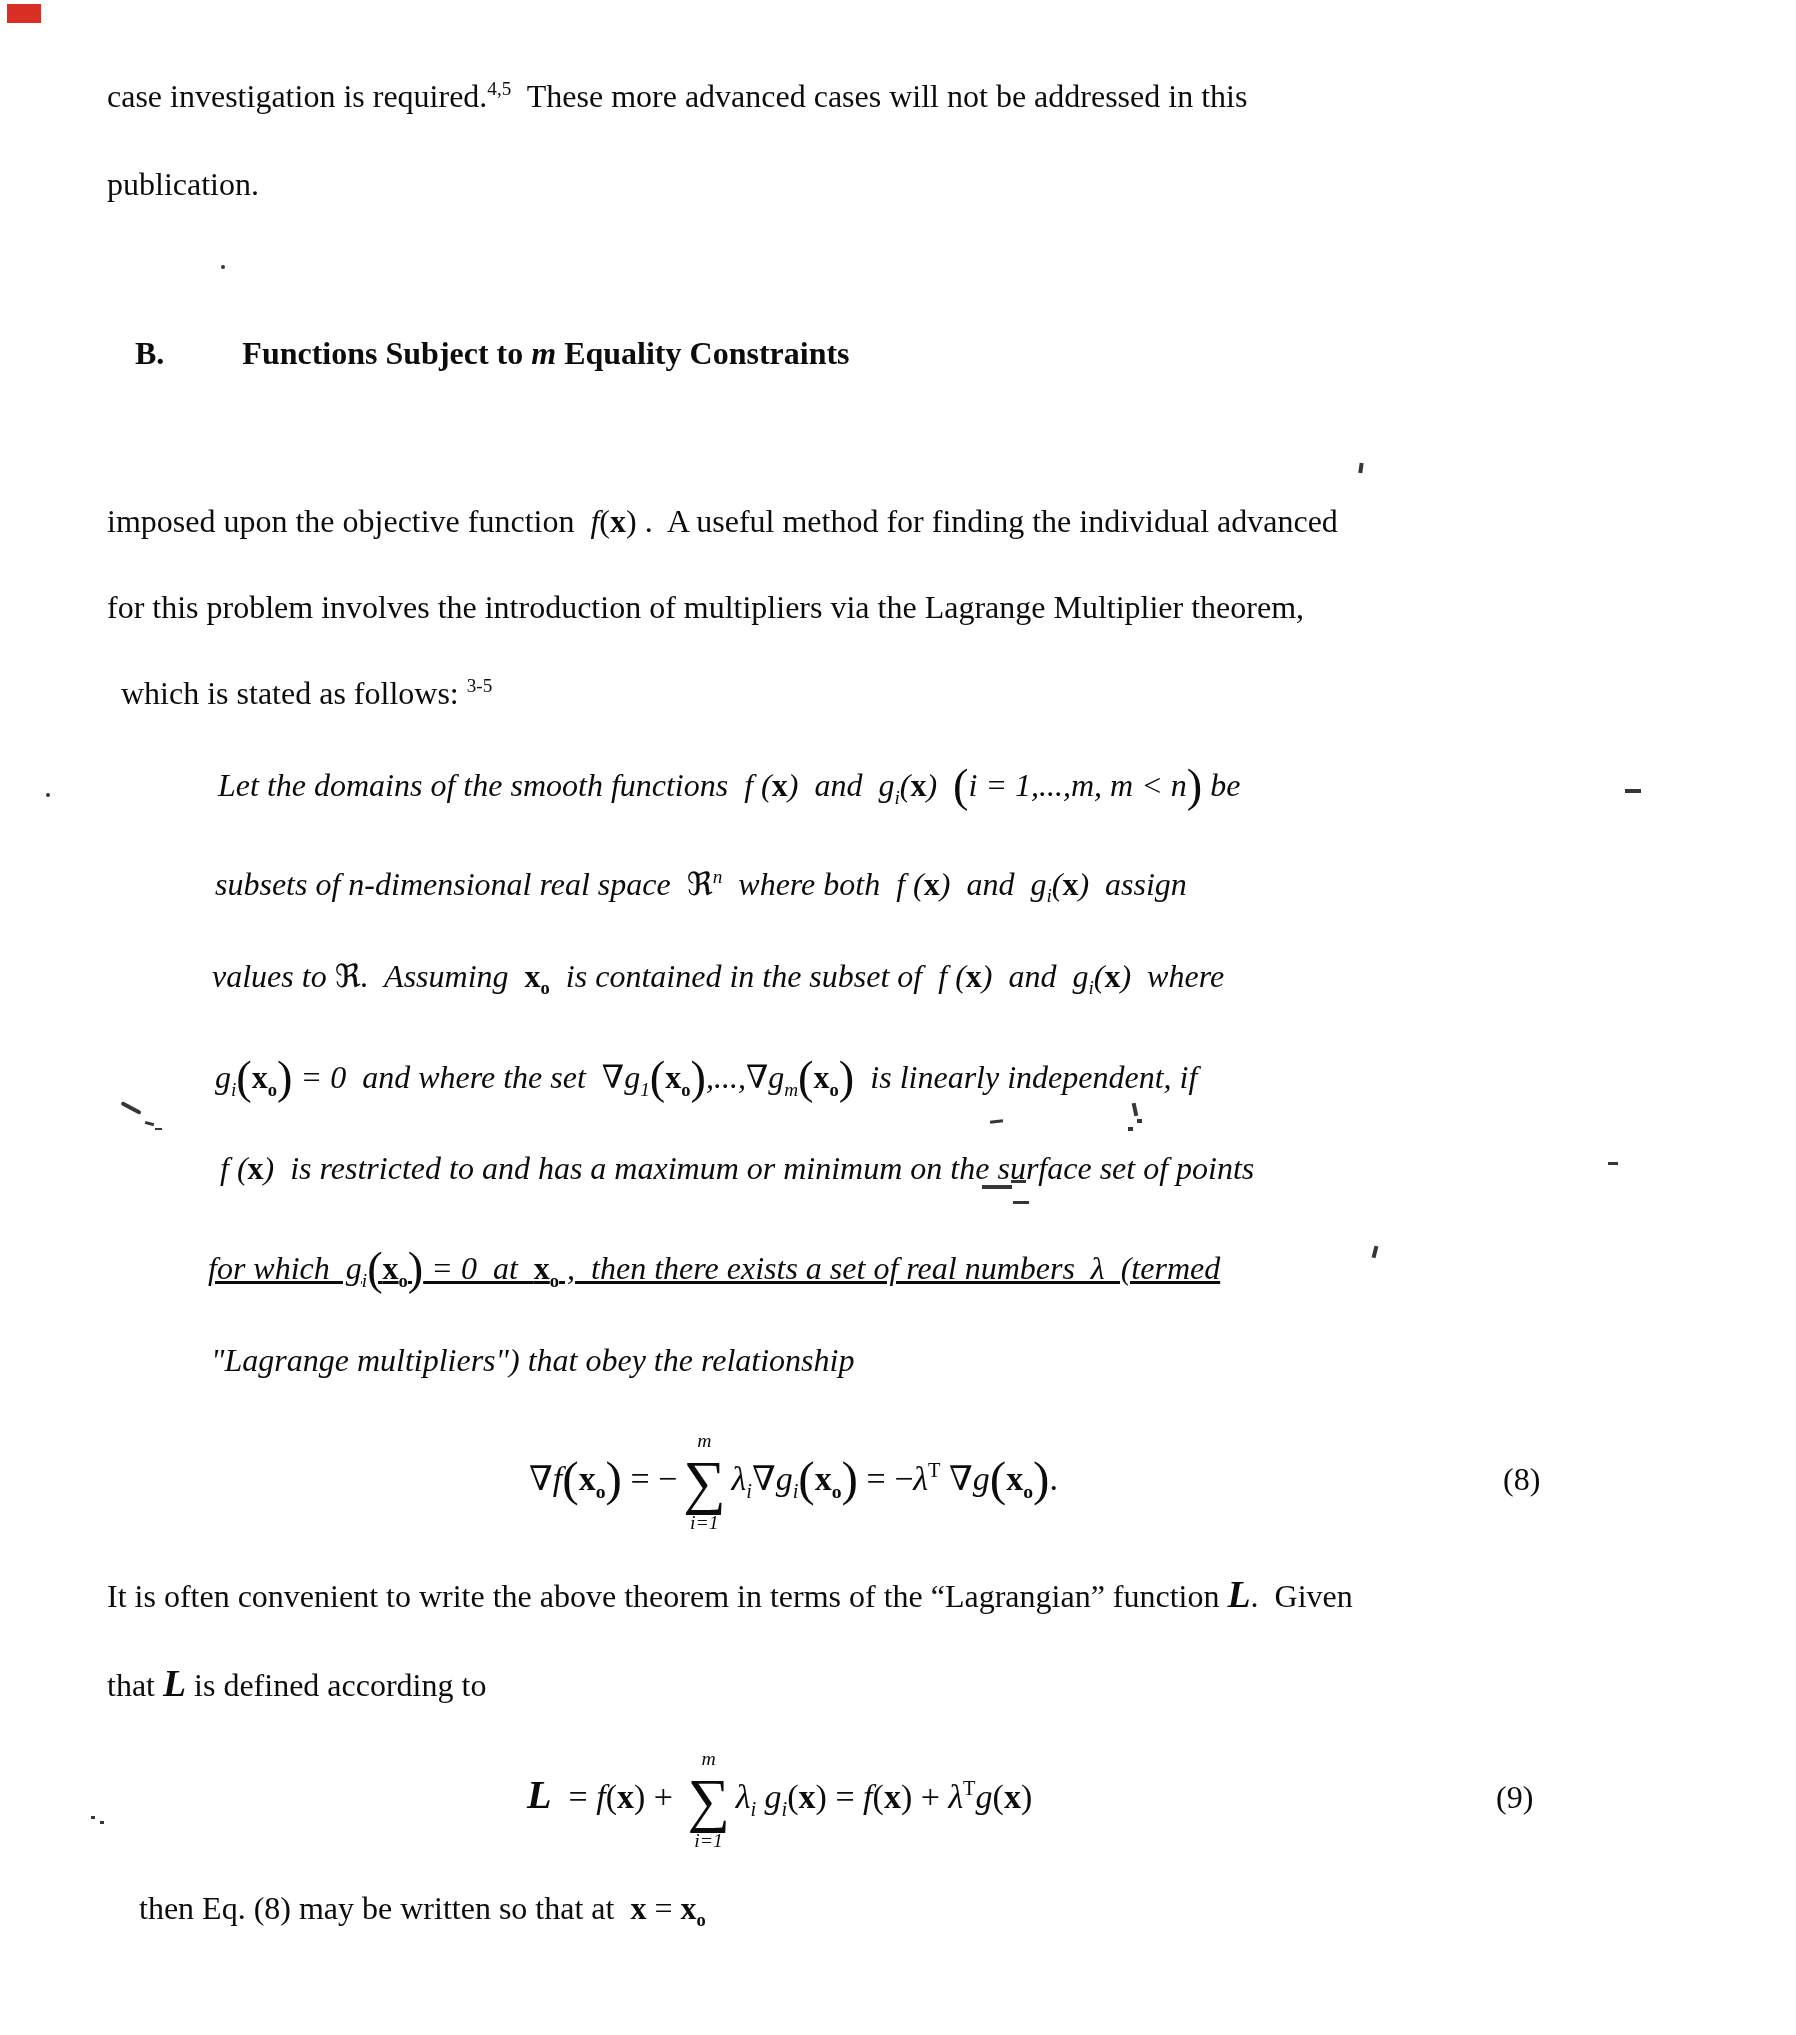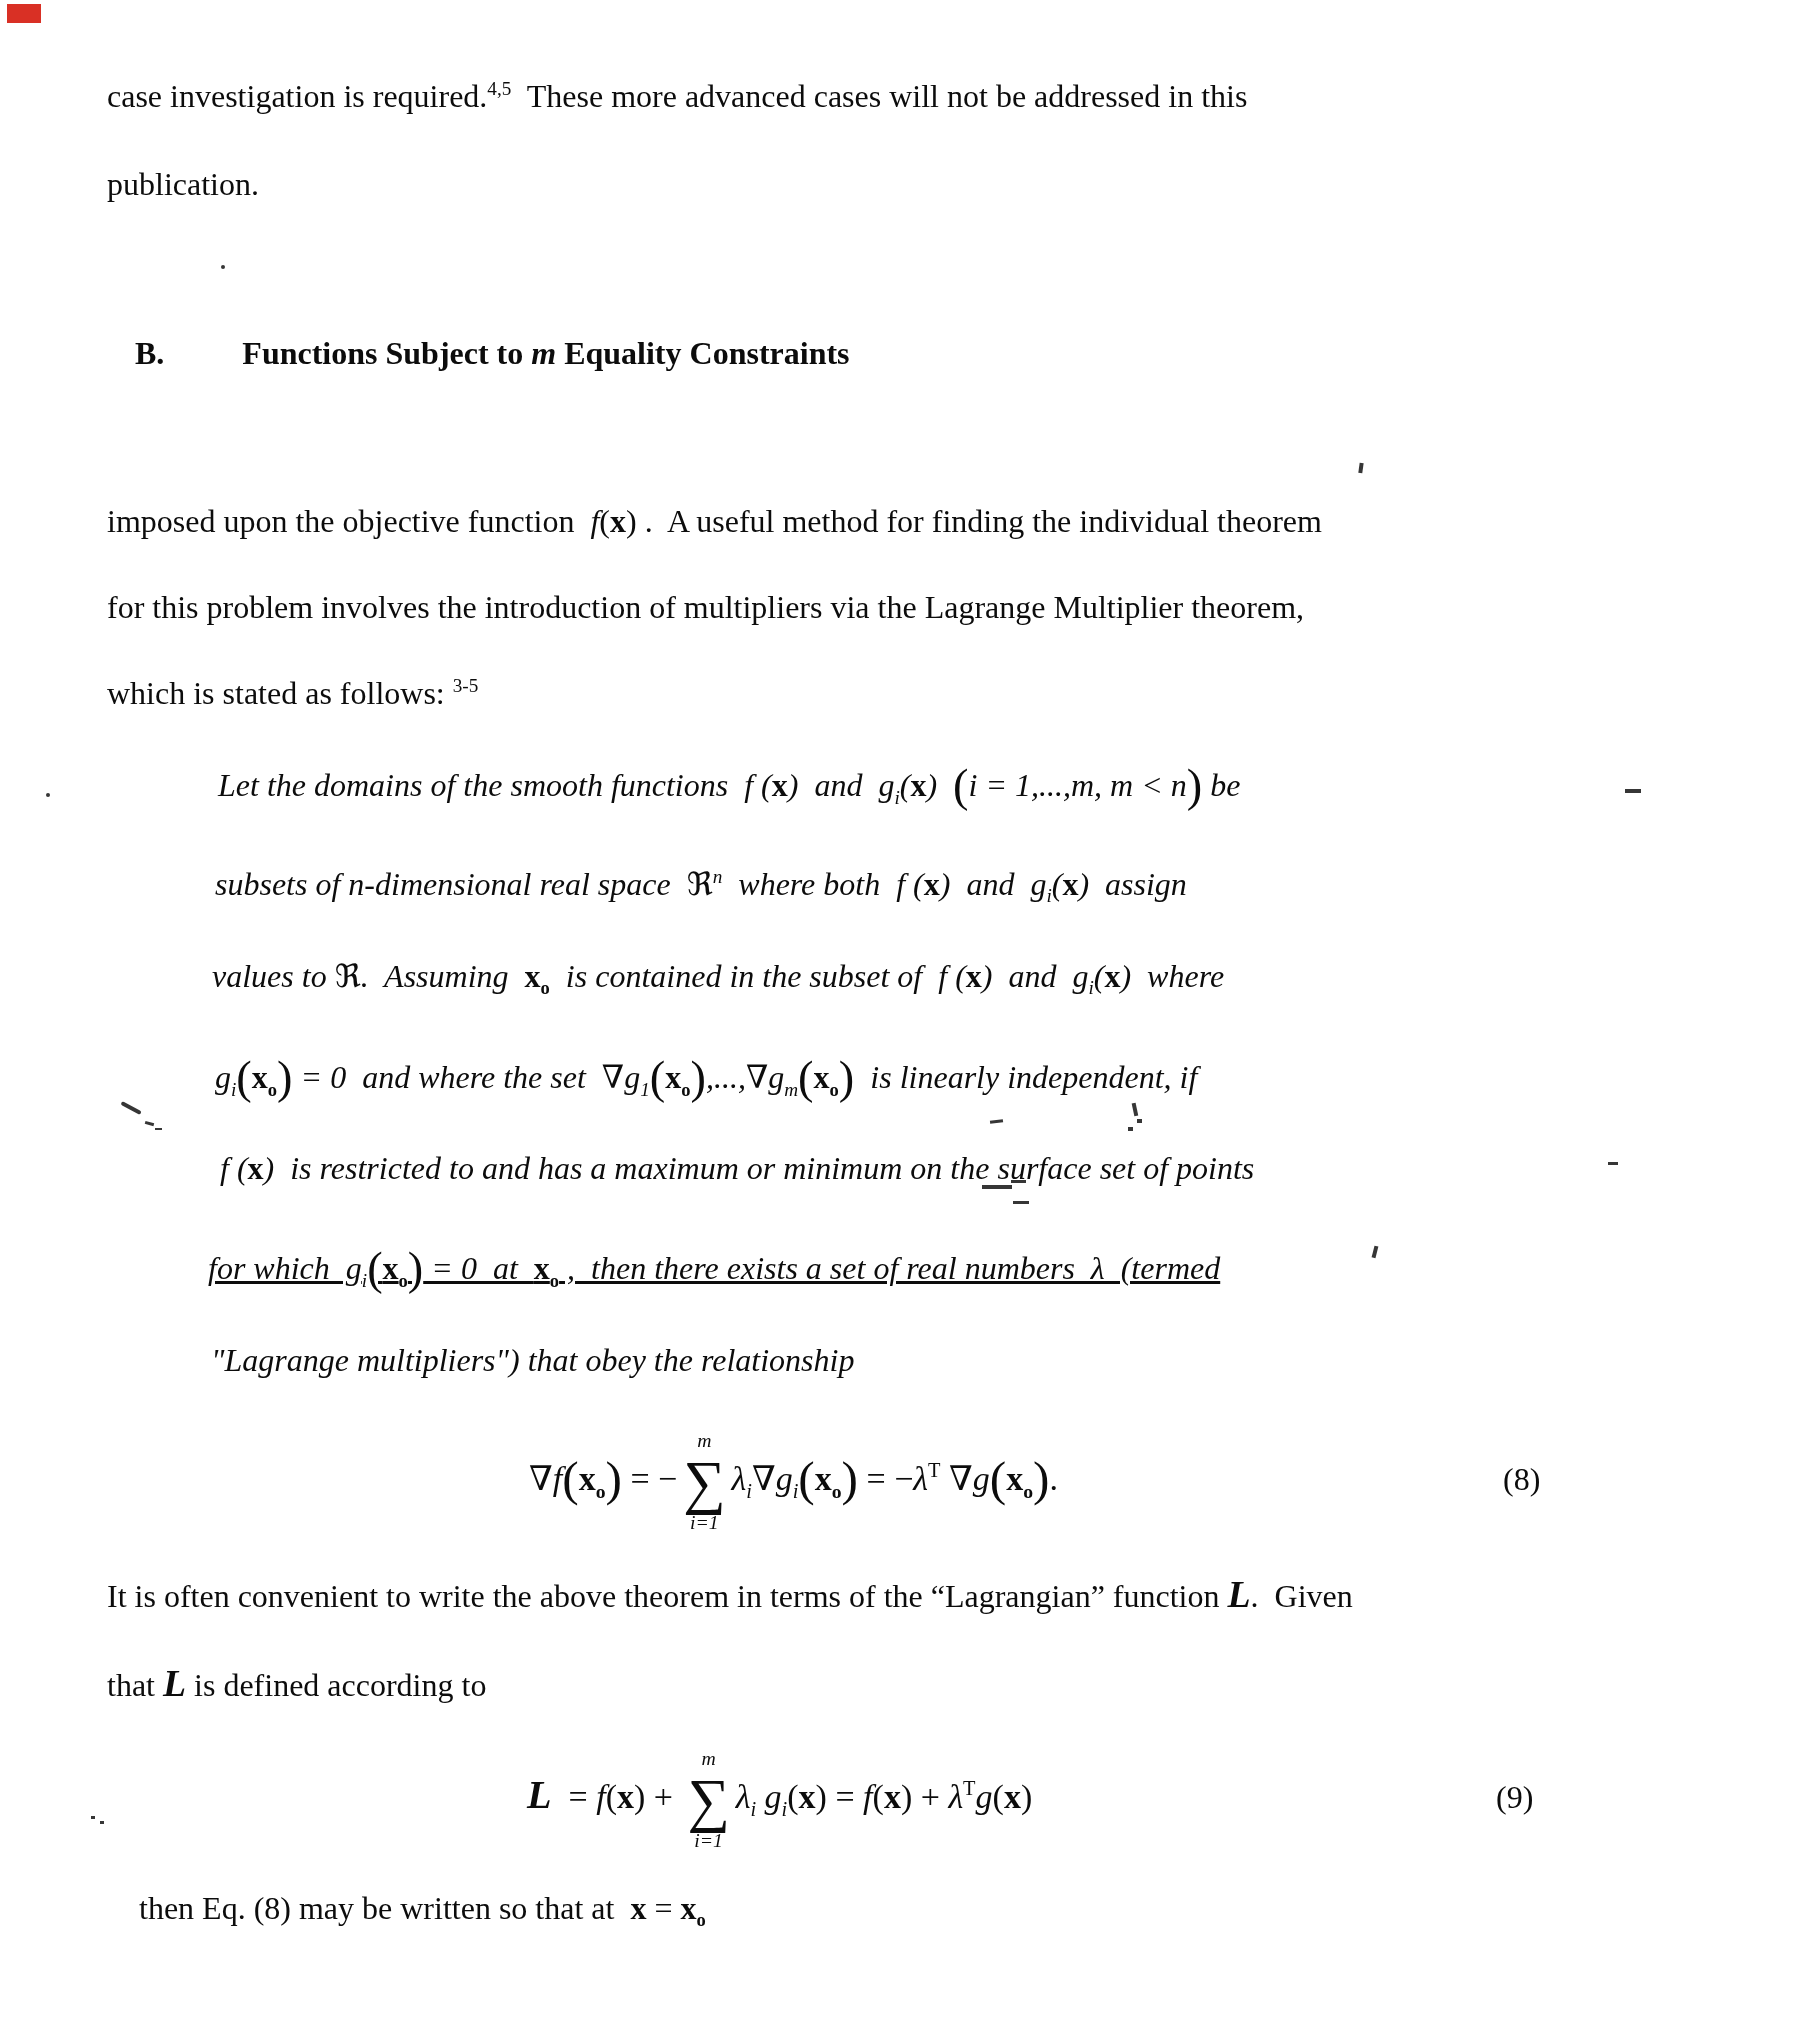--- a/index.html
+++ b/index.html
@@ -59,23 +59,23 @@
 
 <div class="page">
 
   <div class="corner" style="background: rgb(217, 48, 37);"></div>
 
   <div class="line" style="left:107px;top:76px;"><span class="t">case investigation is required.</span><span class="sup">4,5</span><span class="t">  These more advanced cases will not be addressed in this</span></div>
   <div class="line" style="left:107px;top:164px;"><span class="t">publication.</span></div>
 
   <div class="line heading" style="left:107px;top:333px;"><span class="t">B.</span><span class="gap"></span><span class="t">Functions Subject to </span><span class="i">m</span><span class="t"> Equality Constraints</span></div>
 
-  <div class="line" style="left:107px;top:501px;"><span class="t">imposed upon the objective function  </span><span class="i">f</span><span class="t">(</span><span class="b">x</span><span class="t">) .  A useful method for finding the individual theorem</span></div>
+  <div class="line" style="left:107px;top:501px;"><span class="t">imposed upon the objective function  </span><span class="i">f</span><span class="t">(</span><span class="b">x</span><span class="t">) .  A useful method for finding the individual advanced</span></div>
   <div class="line" style="left:107px;top:587px;"><span class="t">for this problem involves the introduction of multipliers via the Lagrange Multiplier theorem,</span></div>
-  <div class="line" style="left:107px;top:673px;"><span class="t">which is stated as follows: </span><span class="sup">3-5</span></div>
+  <div class="line" style="left:121px;top:673px;"><span class="t">which is stated as follows: </span><span class="sup">3-5</span></div>
 
   <div class="line it" style="left:218px;top:765px;"><span class="t">Let the domains of the smooth functions  f (</span><span class="b">x</span><span class="t">)  and  g</span><span class="sub">i</span><span class="t">(</span><span class="b">x</span><span class="t">)  </span><span class="bp">(</span><span class="t">i = 1,...,m, m &lt; n</span><span class="bp">)</span><span class="t"> be</span></div>
   <div class="line it" style="left:215px;top:864px;"><span class="t">subsets of n-dimensional real space  </span><span class="frak">ℜ</span><span class="sup">n</span><span class="t">  where both  f (</span><span class="b">x</span><span class="t">)  and  g</span><span class="sub">i</span><span class="t">(</span><span class="b">x</span><span class="t">)  assign</span></div>
   <div class="line it" style="left:212px;top:956px;"><span class="t">values to </span><span class="frak">ℜ</span><span class="t">.  Assuming  </span><span class="b">x</span><span class="subb">o</span><span class="t">  is contained in the subset of  f (</span><span class="b">x</span><span class="t">)  and  g</span><span class="sub">i</span><span class="t">(</span><span class="b">x</span><span class="t">)  where</span></div>
   <div class="line it" style="left:215px;top:1057px;"><span class="t">g</span><span class="sub">i</span><span class="bp">(</span><span class="b">x</span><span class="subb">o</span><span class="bp">)</span><span class="t"> = 0  and where the set  </span><span class="nab">∇</span><span class="t">g</span><span class="sub">1</span><span class="bp">(</span><span class="b">x</span><span class="subb">o</span><span class="bp">)</span><span class="t">,...,</span><span class="nab">∇</span><span class="t">g</span><span class="sub">m</span><span class="bp">(</span><span class="b">x</span><span class="subb">o</span><span class="bp">)</span><span class="t">  is linearly independent, if</span></div>
   <div class="line it" style="left:220px;top:1148px;"><span class="t">f (</span><span class="b">x</span><span class="t">)  is restricted to and has a maximum or minimum on the surface set of points</span></div>
   <div class="line it" style="left:208px;top:1248px;text-decoration:underline;"><span class="t">for which  g</span><span class="sub">i</span><span class="bp">(</span><span class="b">x</span><span class="subb">o</span><span class="bp">)</span><span class="t"> = 0  at  </span><span class="b">x</span><span class="subb">o</span><span class="t"> ,  then there exists a set of real numbers  λ  (termed</span></div>
   <div class="line it" style="left:211px;top:1340px;"><span class="t">"Lagrange multipliers") that obey the relationship</span></div>
 
   <div class="eq" style="left:529px;top:1431px;"><span class="nab">∇</span><span class="i">f</span><span class="bp">(</span><span class="b">x</span><span class="subb">o</span><span class="bp">)</span><span class="t"> = −</span><span class="sum"><span class="top">m</span><span class="sym">∑</span><span class="bot">i=1</span></span><span class="i">λ</span><span class="sub">i</span><span class="nab">∇</span><span class="i">g</span><span class="sub">i</span><span class="bp">(</span><span class="b">x</span><span class="subb">o</span><span class="bp">)</span><span class="t"> = −</span><span class="i">λ</span><span class="sup">T</span><span class="t"> </span><span class="nab">∇</span><span class="i">g</span><span class="bp">(</span><span class="b">x</span><span class="subb">o</span><span class="bp">)</span><span class="t">.</span></div>

